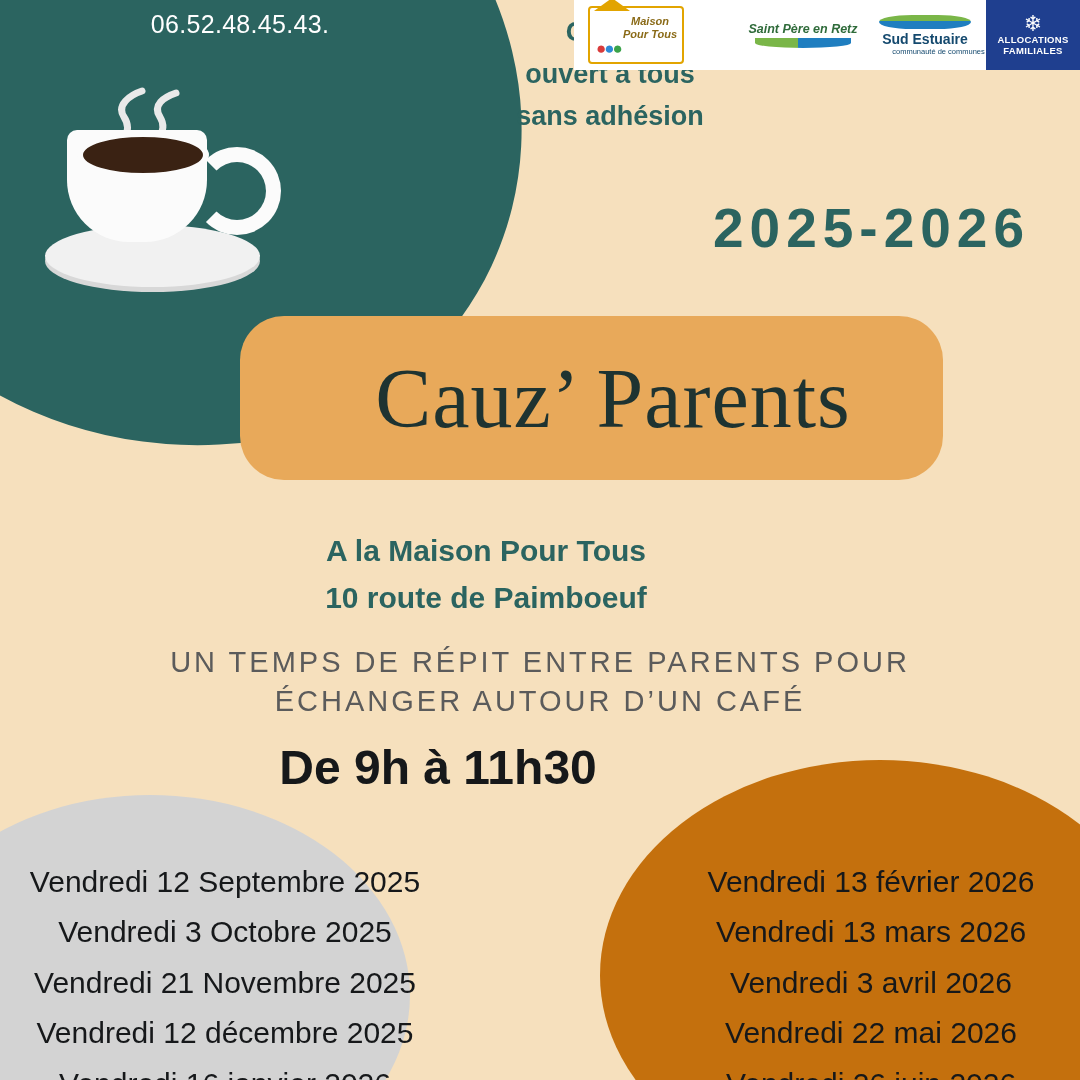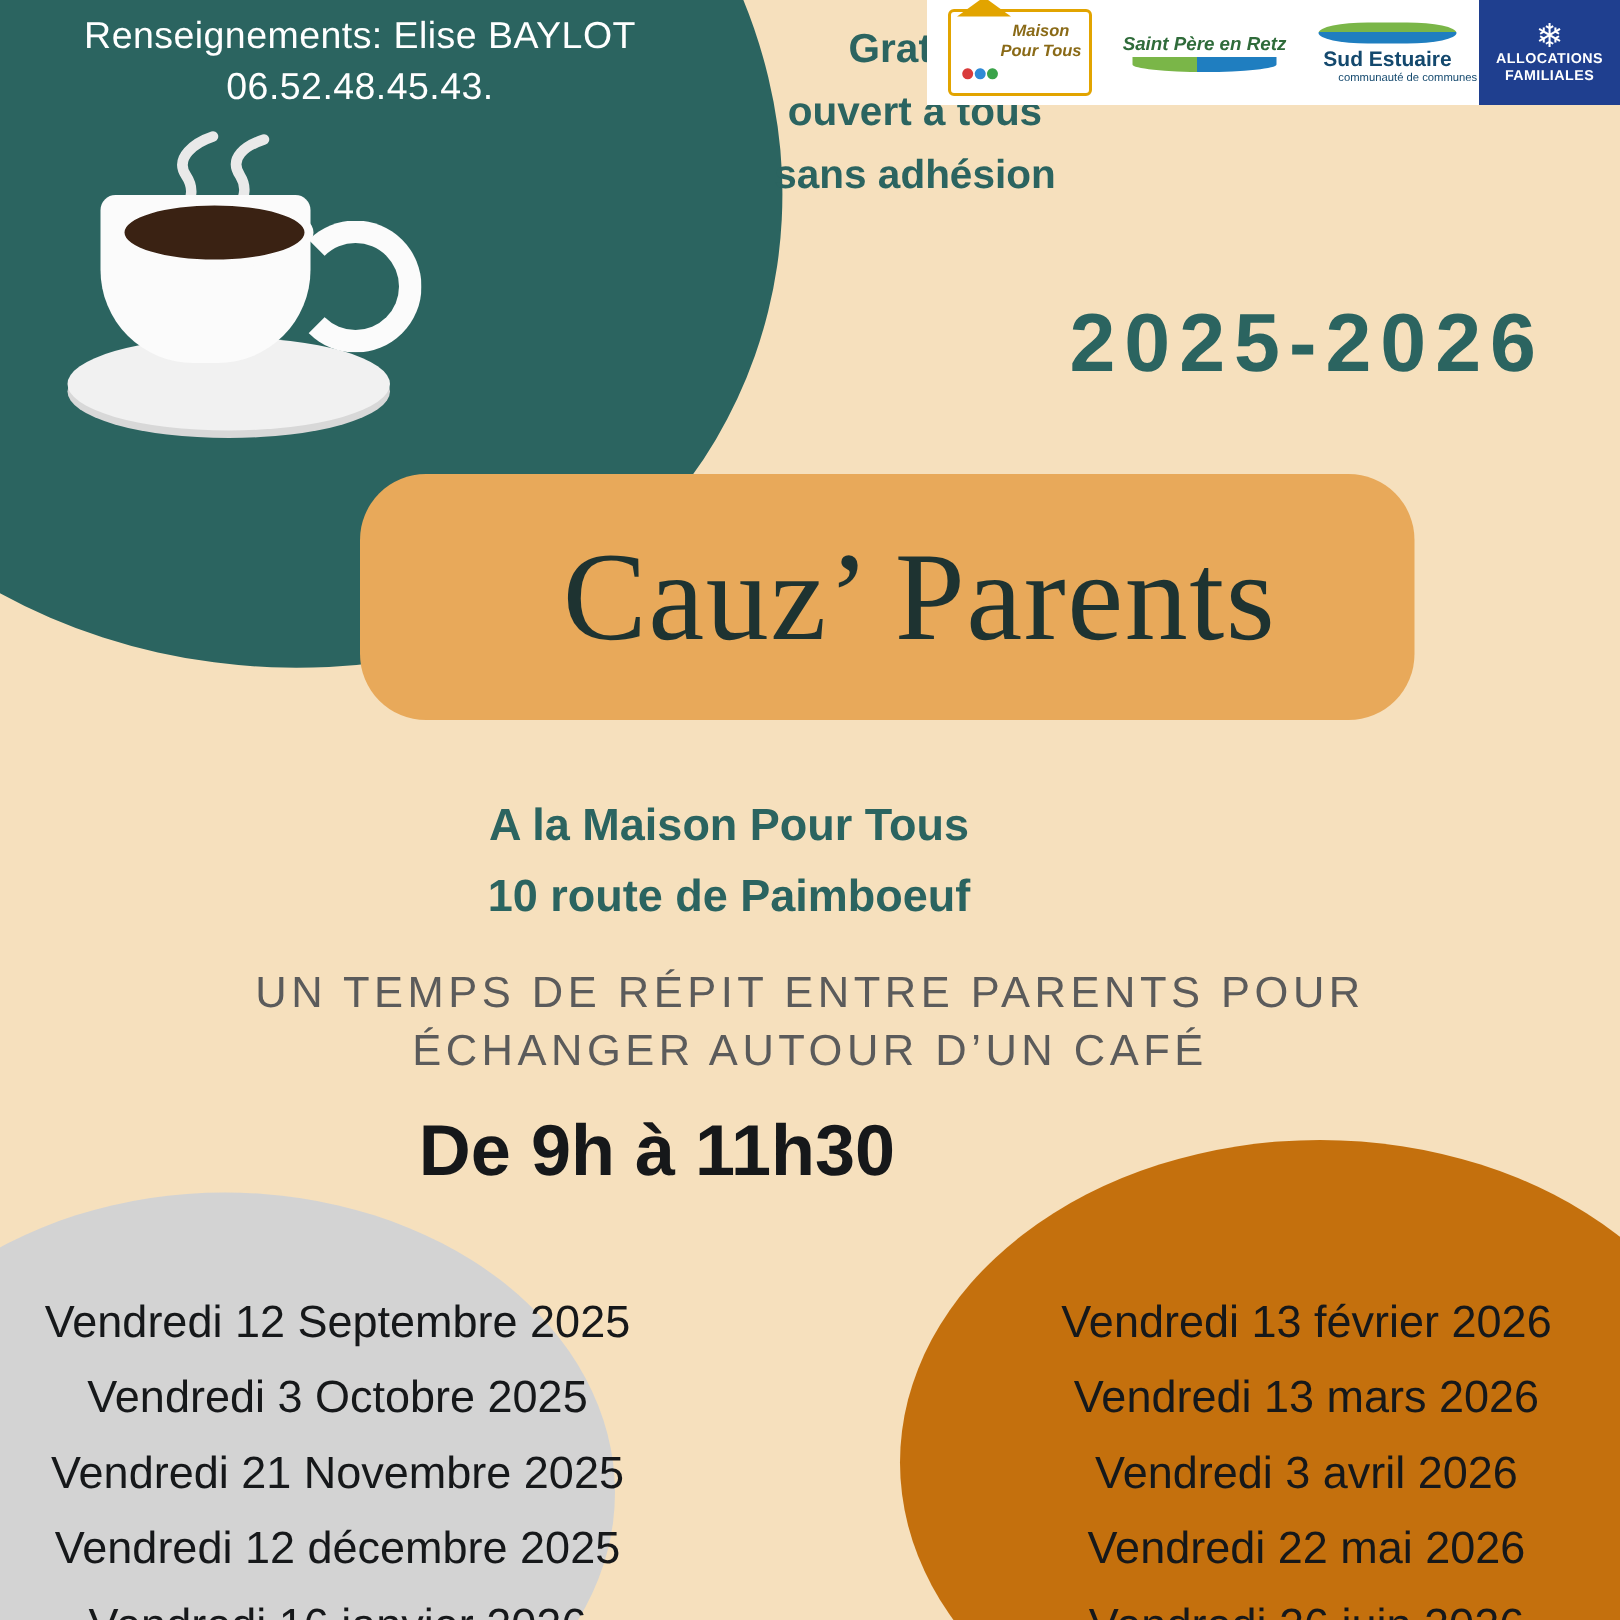--- a/index.html
+++ b/index.html
@@ -145,21 +145,21 @@
   }
   .logo {
     display: flex;
     flex-direction: column;
     align-items: center;
     justify-content: center;
     padding: 3px 6px;
     background: #ffffff;
   }
   .logo-mpt { width: 112px; }
-  .logo-spr { width: 110px; }
+  .logo-spr { width: 110px; margin-left: 44px; }
   .logo-sud { width: 110px; }
   .logo-caf { width: 82px; background: #1f3f8f; }
   .mpt-house {
     position: relative;
     width: 92px;
     height: 54px;
     border: 2px solid #e2a400;
     border-radius: 4px;
   }
   .mpt-roof {
@@ -336,21 +336,20 @@
 </head>
 <body>
 
 <div class="poster">
 
   <div class="blob-teal"></div>
   <div class="blob-grey"></div>
   <div class="blob-orange"></div>
 
   <div class="contact">
-    <span>Renseignements: Elise BAYLOT</span>
     <span class="line2">06.52.48.45.43.</span>
   </div>
 
   <div class="cup-wrap">
     <svg class="steam" viewBox="0 0 120 80">
       <path d="M38 76 C22 58, 46 50, 34 32 C26 20, 40 10, 52 6" fill="none" stroke="#e9e9e9" stroke-width="7" stroke-linecap="round"></path>
       <path d="M72 72 C60 56, 80 48, 70 32 C62 20, 74 12, 86 8" fill="none" stroke="#e9e9e9" stroke-width="7" stroke-linecap="round"></path>
     </svg>
     <div class="saucer"></div>
     <div class="cup"></div>

